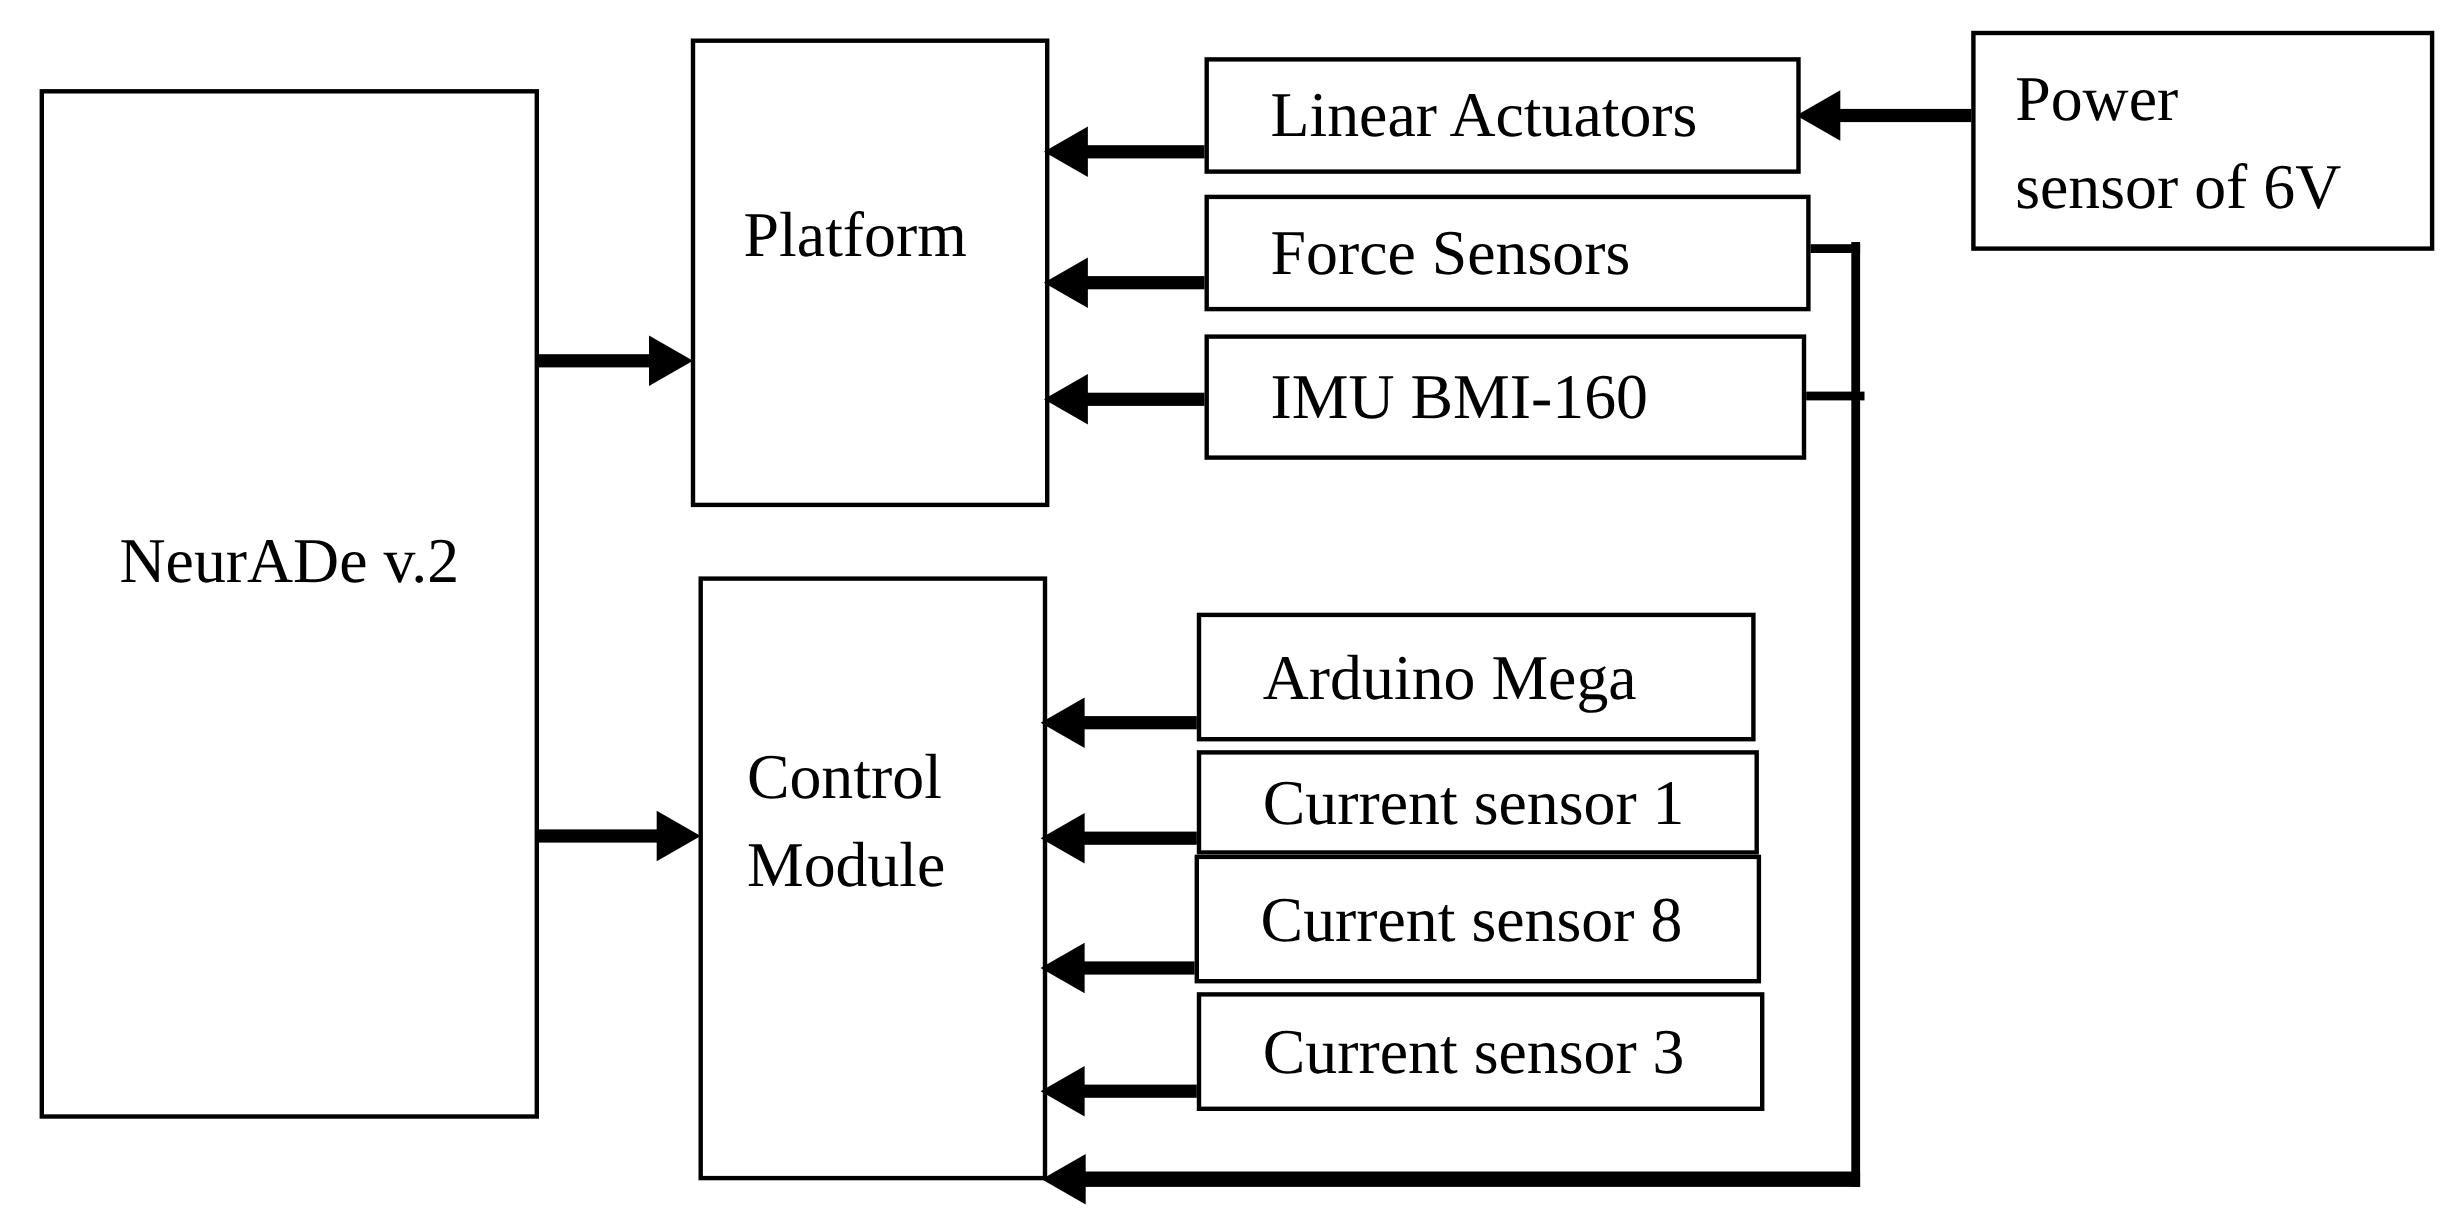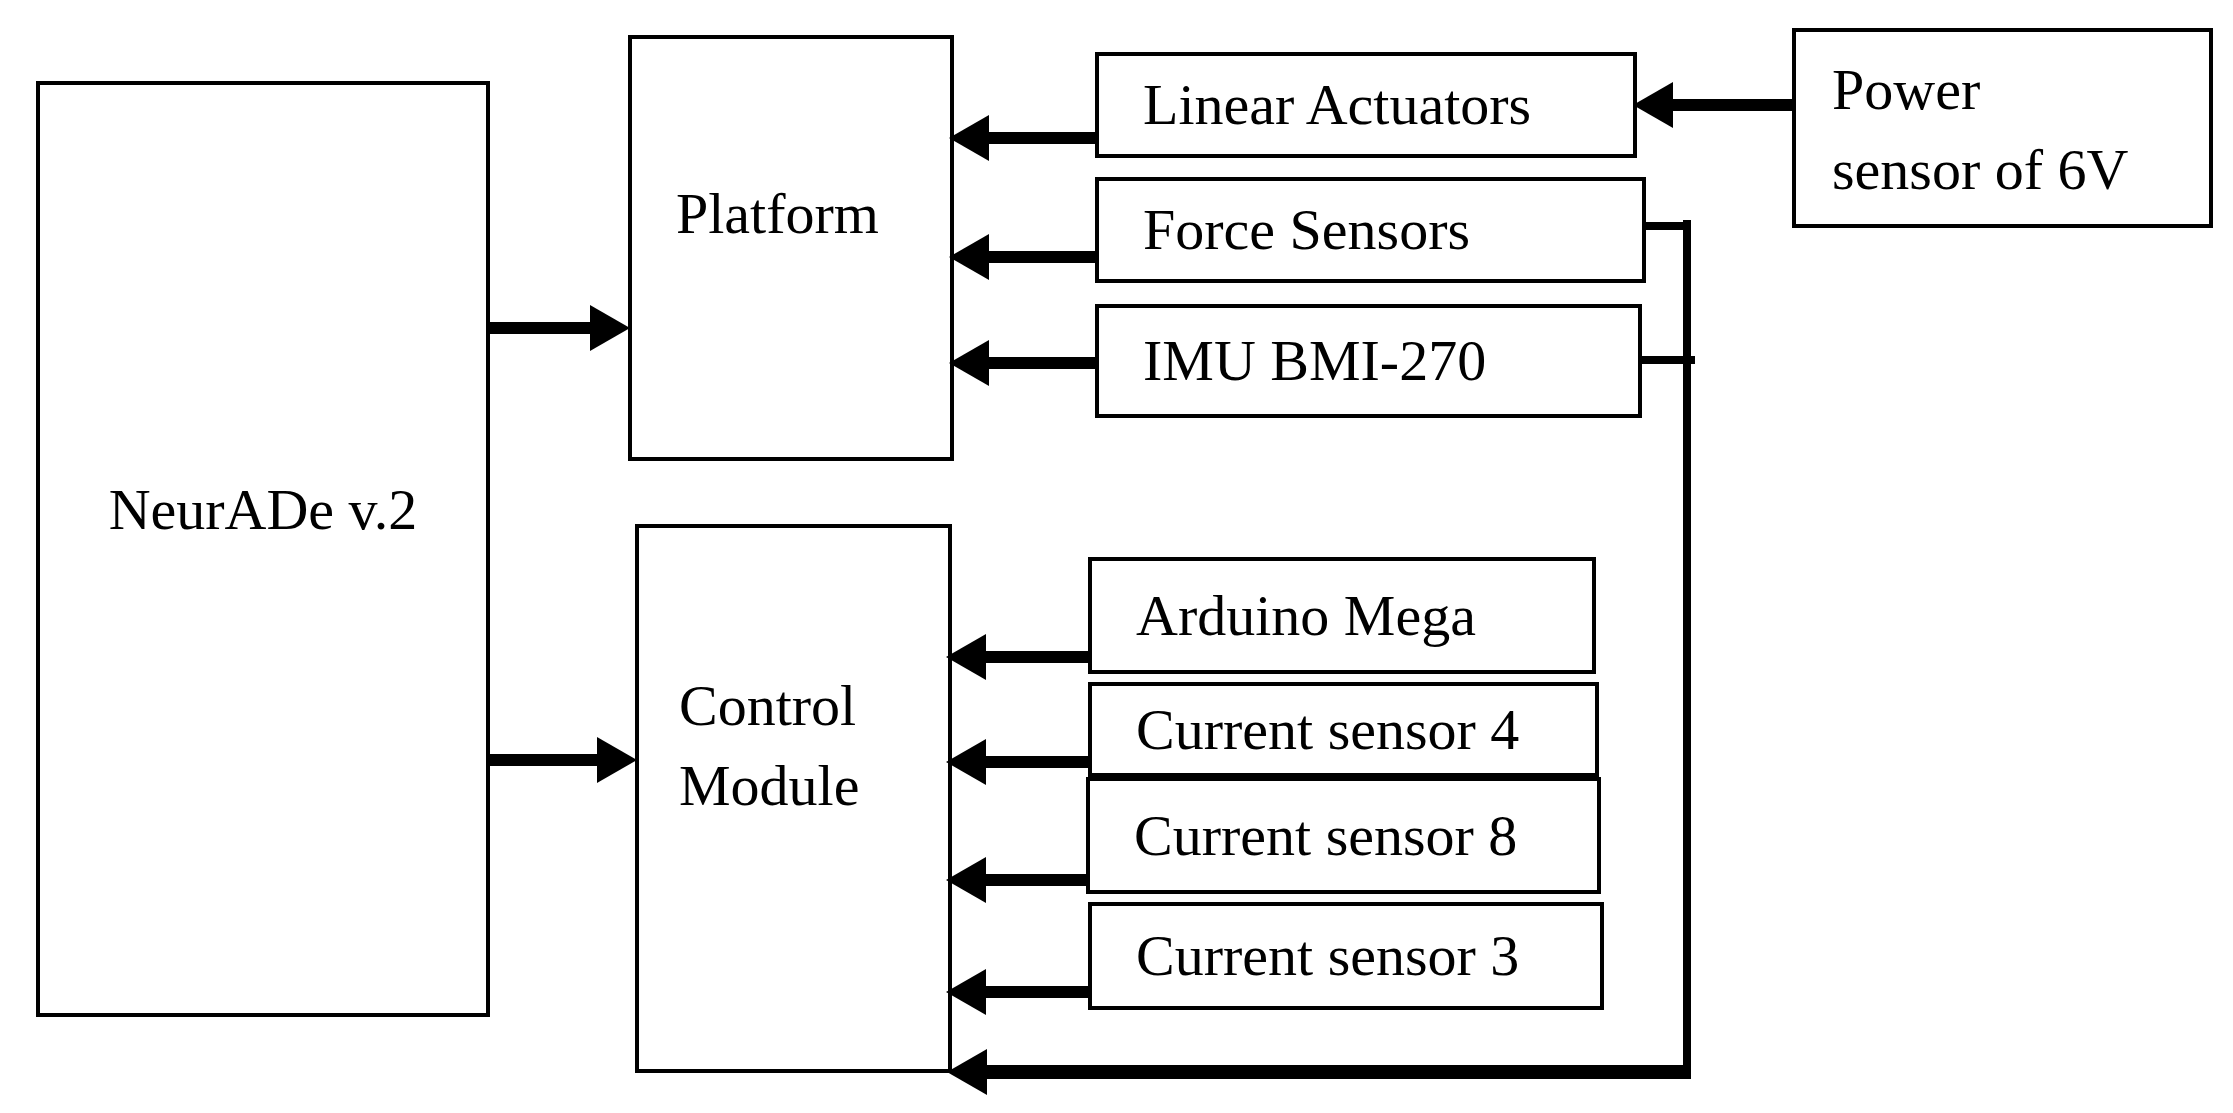--- a/index.html
+++ b/index.html
@@ -23,21 +23,21 @@
     border:4px solid var(--ink);
   }
   .lbl{
     font-size:58px;
     line-height:1.2;
     color:var(--ink);
     white-space:pre-line;
   }
   
   .box.vcenter{display:flex;align-items:center;}
-  .box.vcenter .lbl{padding-left:44px;}
+  .box.vcenter .lbl{padding-left:56px;}
   
   .lbl.abs{position:absolute;}
   .multiline{line-height:80px;}
   
   .shaft-h{position:absolute;height:12px;background:var(--ink);}
   .shaft-h.thick{height:14px;}
   .line-thin{position:absolute;background:var(--ink);}
   .head-left{
     position:absolute;width:0;height:0;
     border-top:23px solid transparent;
@@ -71,34 +71,34 @@
 
   <div class="box vcenter" style="left:1095px;top:52px;width:542px;height:106px;">
     <div class="lbl">Linear Actuators</div>
   </div>
 
   <div class="box vcenter" style="left:1095px;top:177px;width:551px;height:106px;">
     <div class="lbl">Force Sensors</div>
   </div>
 
   <div class="box vcenter" style="left:1095px;top:304px;width:547px;height:114px;">
-    <div class="lbl">IMU BMI-270</div>
+    <div class="lbl">IMU BMI-160</div>
   </div>
 
   <div class="box" style="left:1792px;top:28px;width:421px;height:200px;">
     <div class="lbl abs multiline" style="top:18px;left:36px;">Power
 sensor of 6V</div>
   </div>
 
   <div class="box vcenter" style="left:1088px;top:557px;width:508px;height:117px;">
     <div class="lbl">Arduino Mega</div>
   </div>
 
   <div class="box vcenter" style="left:1088px;top:682px;width:511px;height:95px;">
-    <div class="lbl">Current sensor 4</div>
+    <div class="lbl">Current sensor 1</div>
   </div>
 
   <div class="box vcenter" style="left:1086px;top:777px;width:515px;height:117px;">
     <div class="lbl">Current sensor 8</div>
   </div>
 
   <div class="box vcenter" style="left:1088px;top:902px;width:516px;height:108px;">
     <div class="lbl">Current sensor 3</div>
   </div>
 

